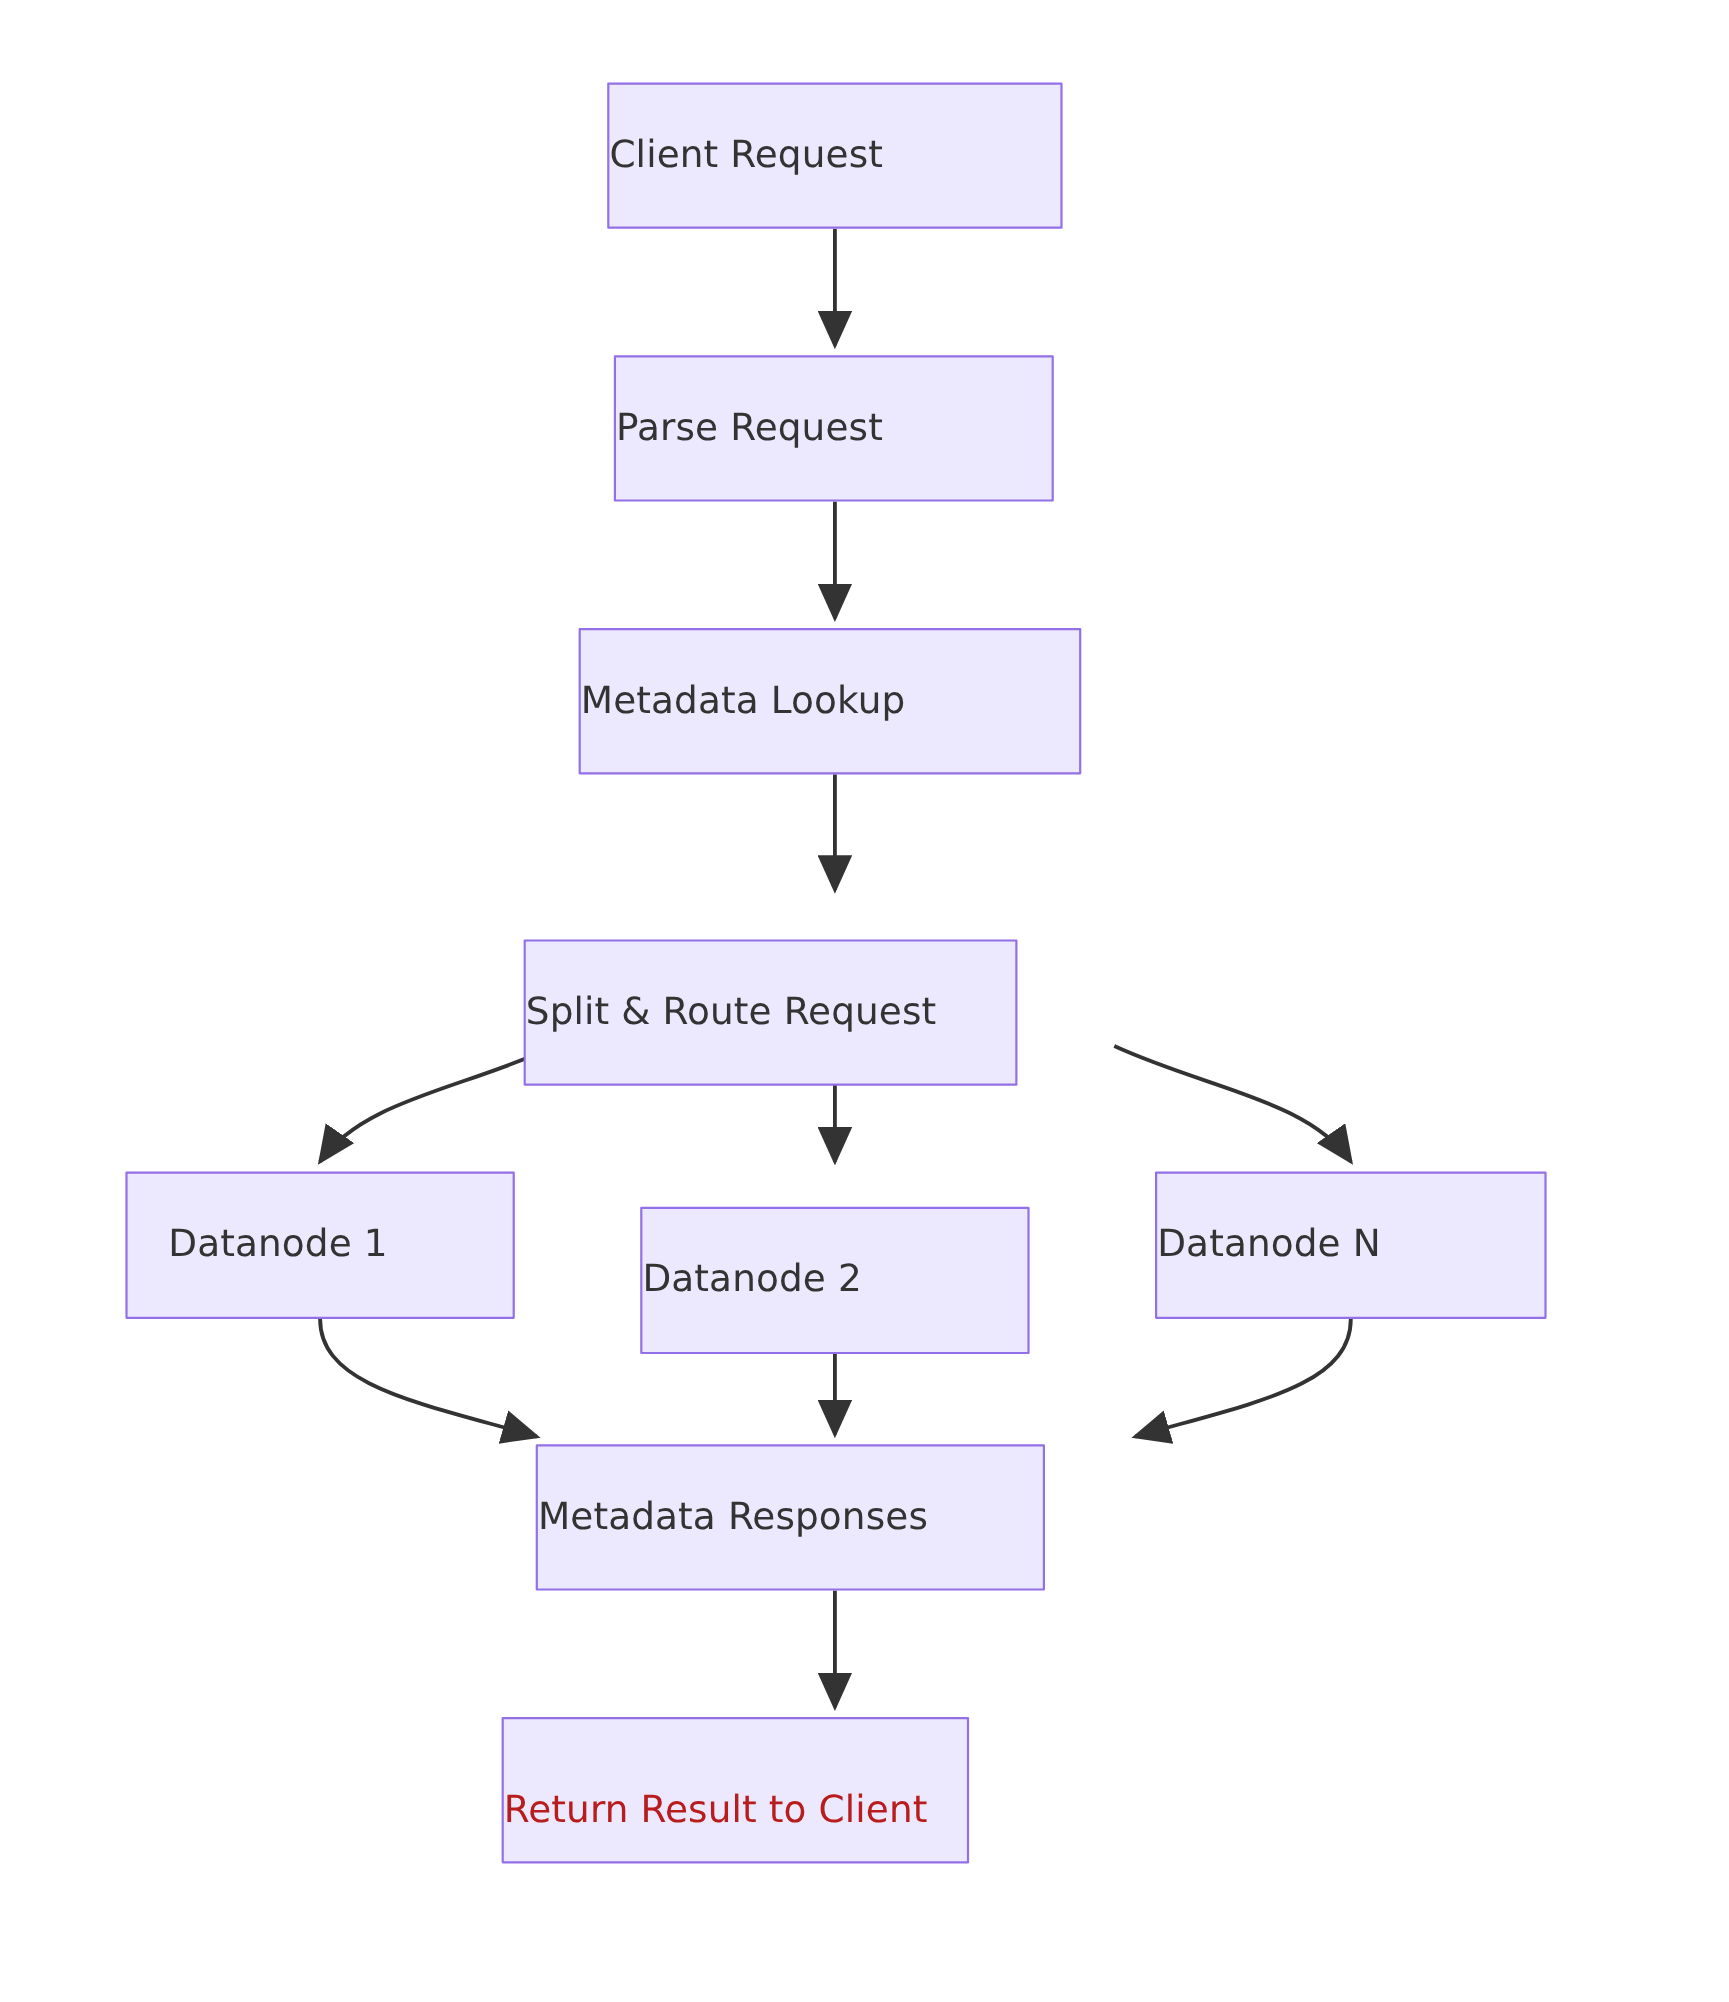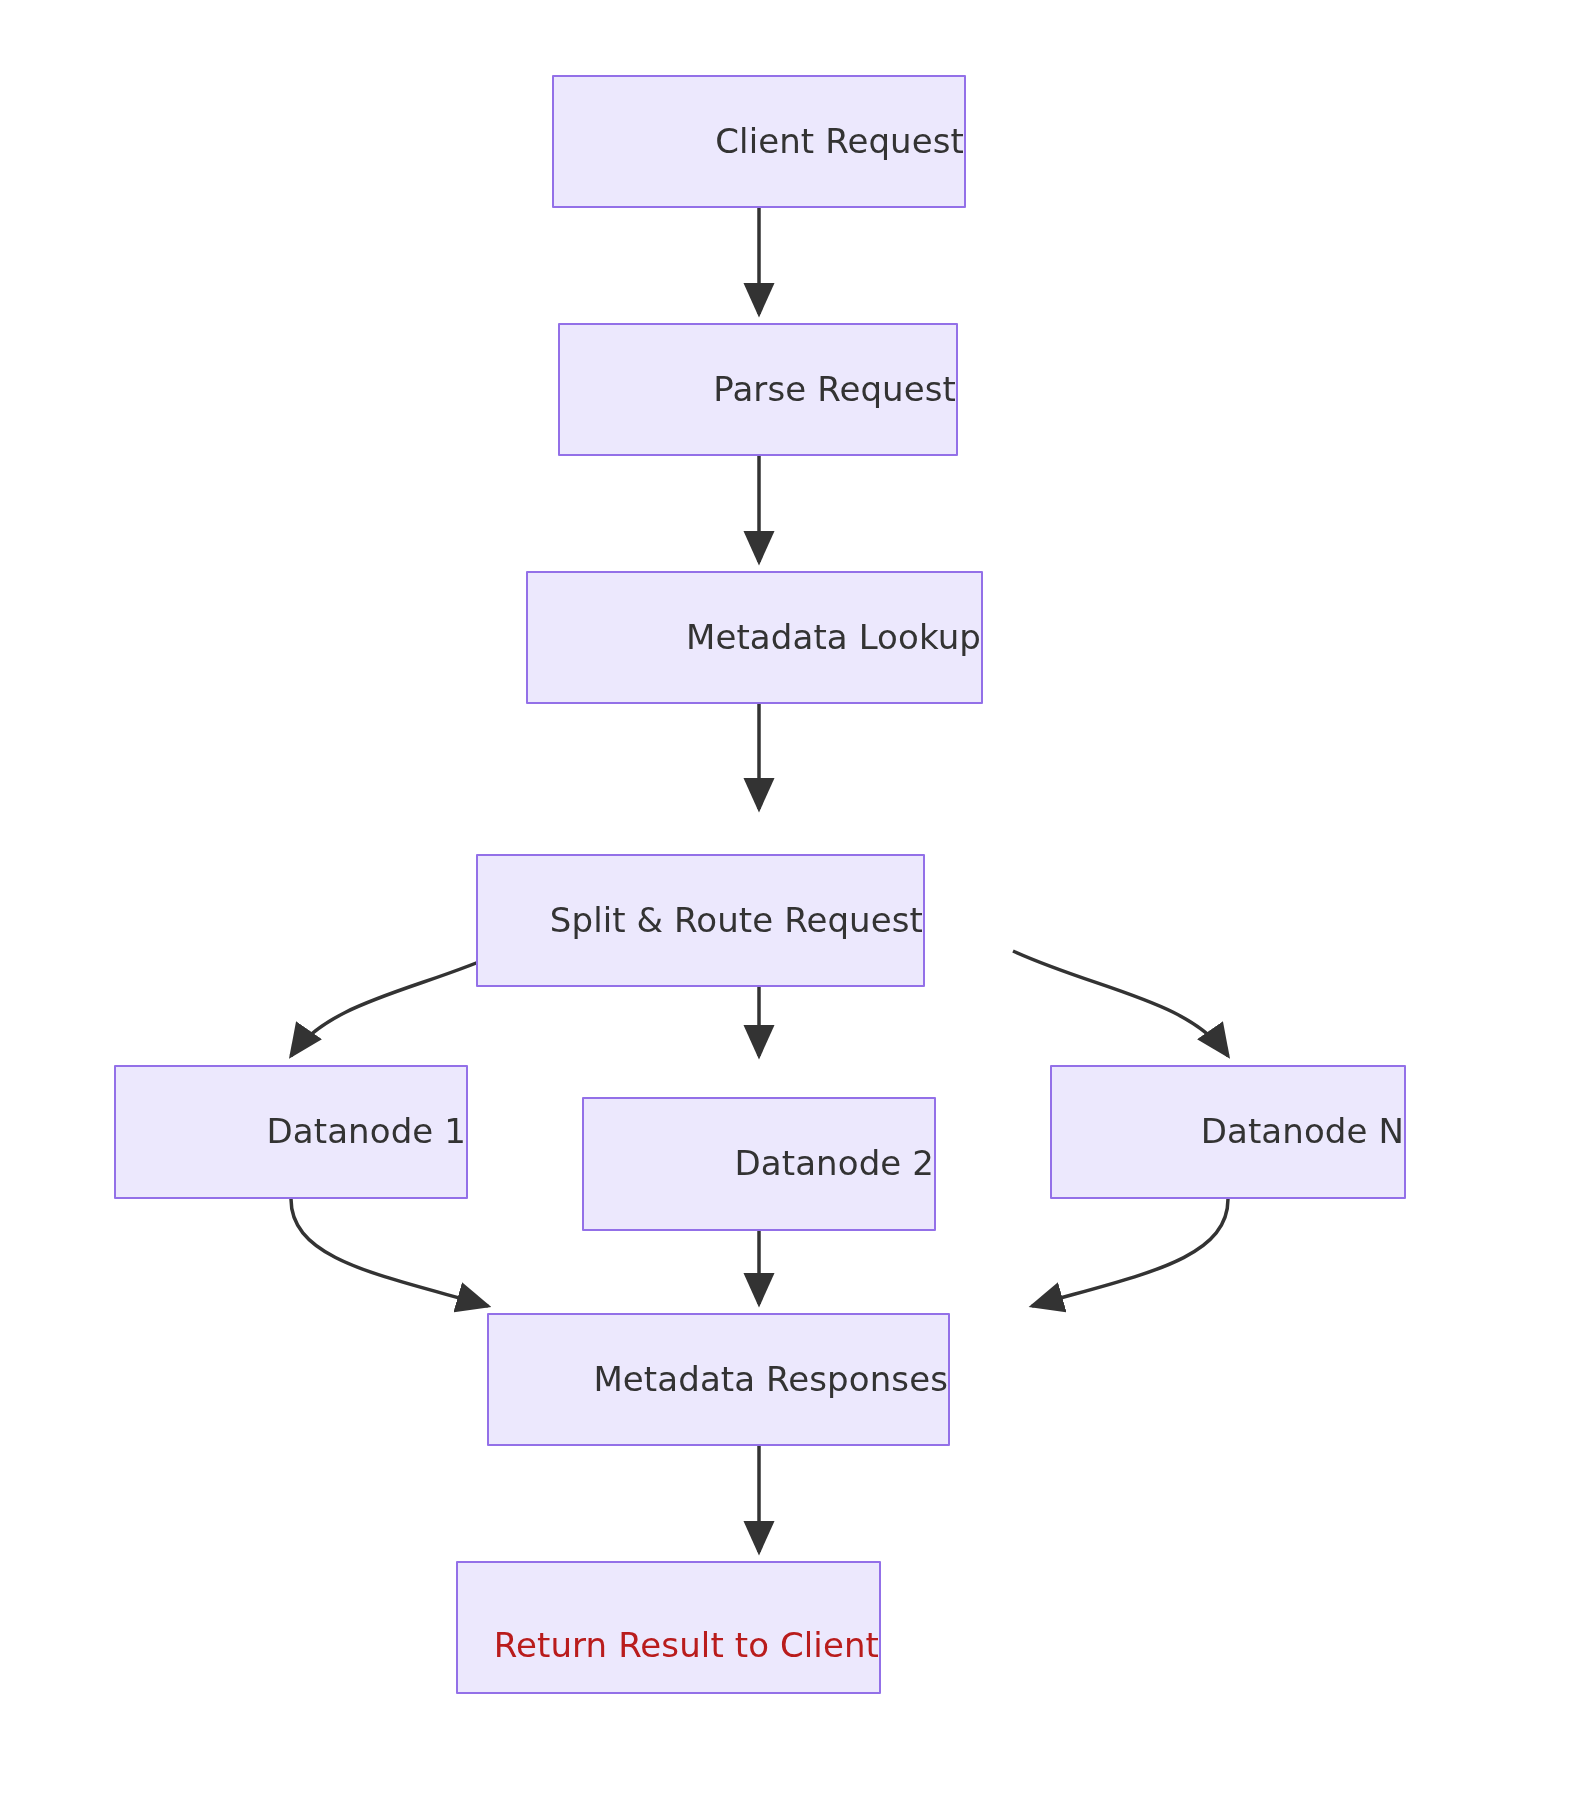--- a/index.html
+++ b/index.html
@@ -26,21 +26,21 @@
     pointer-events: none;
   }
   .node {
     position: absolute;
     box-sizing: border-box;
     background: #ECE8FD;
     border: 2px solid #9370E8;
     border-radius: 1px;
     display: flex;
     align-items: center;
-    justify-content: flex-end;
+    justify-content: flex-start;
     z-index: 2;
   }
   .node-label {
     font-family: "DejaVu Sans", sans-serif;
     font-size: 34px;
     line-height: 1.1;
     color: #333333;
     text-align: center;
     letter-spacing: 0.1px;
     white-space: nowrap;
@@ -88,21 +88,21 @@
   </div>
 
   <div class="node" style="left: 526px; top: 571px; width: 457px; height: 133px; background: rgb(236, 232, 253); border-color: rgb(147, 112, 232);">
     <span class="node-label" style="color: rgb(51, 51, 51);">Metadata Lookup</span>
   </div>
 
   <div class="node" style="left: 476px; top: 818px; width: 449px; height: 133px; background: rgb(236, 232, 253); border-color: rgb(147, 112, 232); margin-top: 36px;">
     <span class="node-label" style="color: rgb(51, 51, 51);">Split &amp; Route Request</span>
   </div>
 
-  <div class="node" style="left: 114px; top: 1065px; width: 354px; height: 134px; background: rgb(236, 232, 253); border-color: rgb(147, 112, 232);">
+  <div class="node" style="left: 114px; top: 1065px; width: 354px; height: 134px; background: rgb(236, 232, 253); border-color: rgb(147, 112, 232); padding-left: 37px;">
     <span class="node-label" style="color: rgb(51, 51, 51);">Datanode 1</span>
   </div>
 
   <div class="node" style="left: 582px; top: 1065px; width: 354px; height: 134px; background: rgb(236, 232, 253); border-color: rgb(147, 112, 232); margin-top: 32px;">
     <span class="node-label" style="color: rgb(51, 51, 51);">Datanode 2</span>
   </div>
 
   <div class="node" style="left: 1050px; top: 1065px; width: 356px; height: 134px; background: rgb(236, 232, 253); border-color: rgb(147, 112, 232);">
     <span class="node-label" style="color: rgb(51, 51, 51);">Datanode N</span>
   </div>

